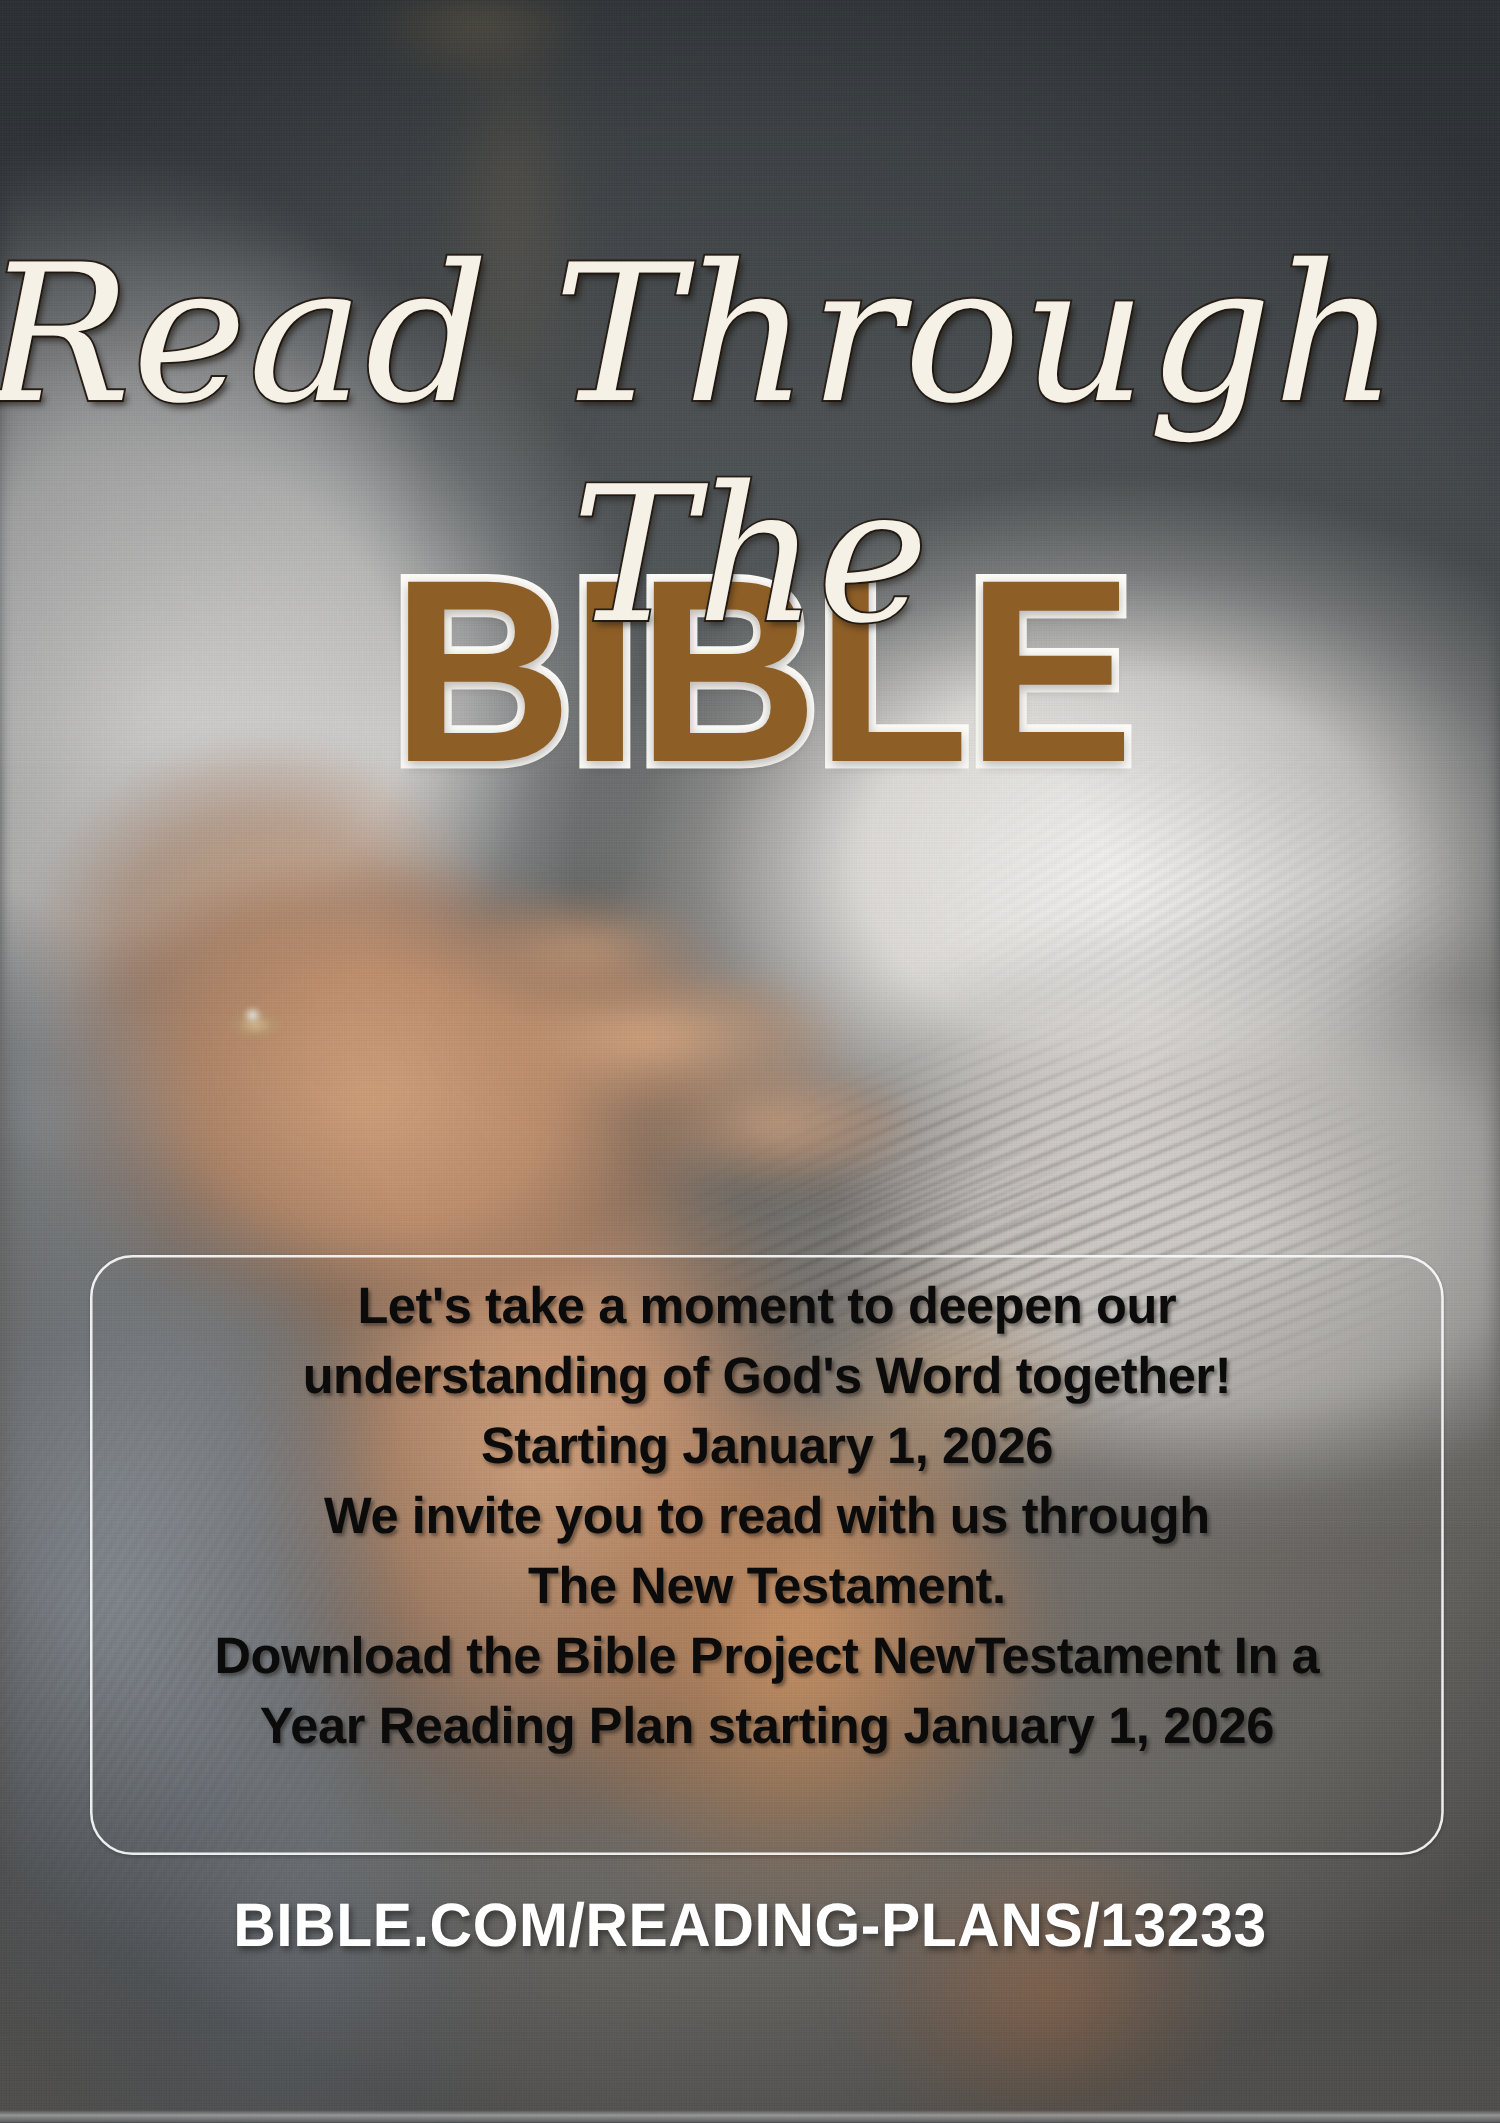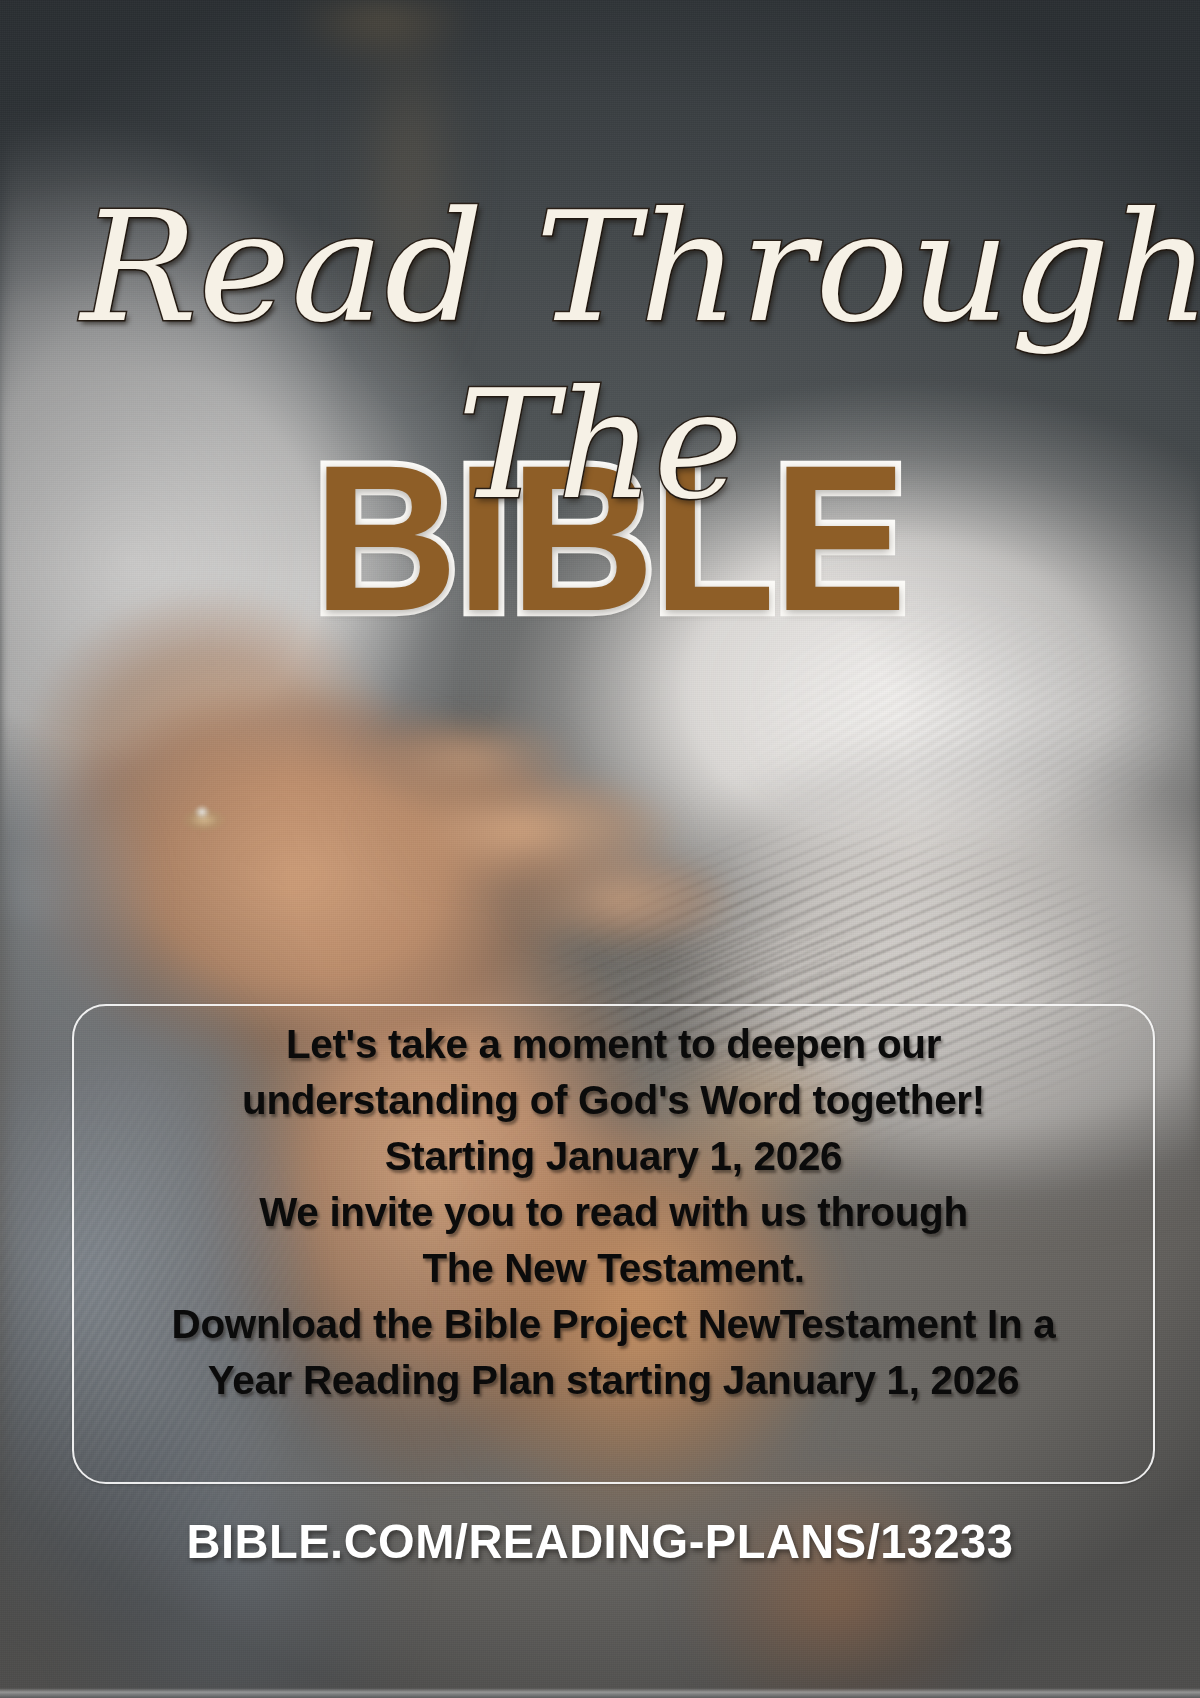--- a/index.html
+++ b/index.html
@@ -161,21 +161,21 @@
   }
   
   .bg-bottom-edge {
     position:absolute; left:0; right:0; bottom:0; height:10px;
     background:linear-gradient(180deg, rgba(0,0,0,0) 0%, rgba(206,206,206,.55) 42%, rgba(150,152,154,.65) 62%, rgba(96,98,100,.7) 100%);
   }
 
   
   .title-wrap {
     position:absolute; left:0; right:0; top:192px;
-    text-align:right;
+    text-align:left;
     z-index:5;
   }
   .title-script-1 {
     font-family:"DejaVu Serif", serif;
     font-style:italic;
     font-size:152px;
     font-weight:400;
     line-height:1.0;
     color:#f6f1e6;
     letter-spacing:1px;

